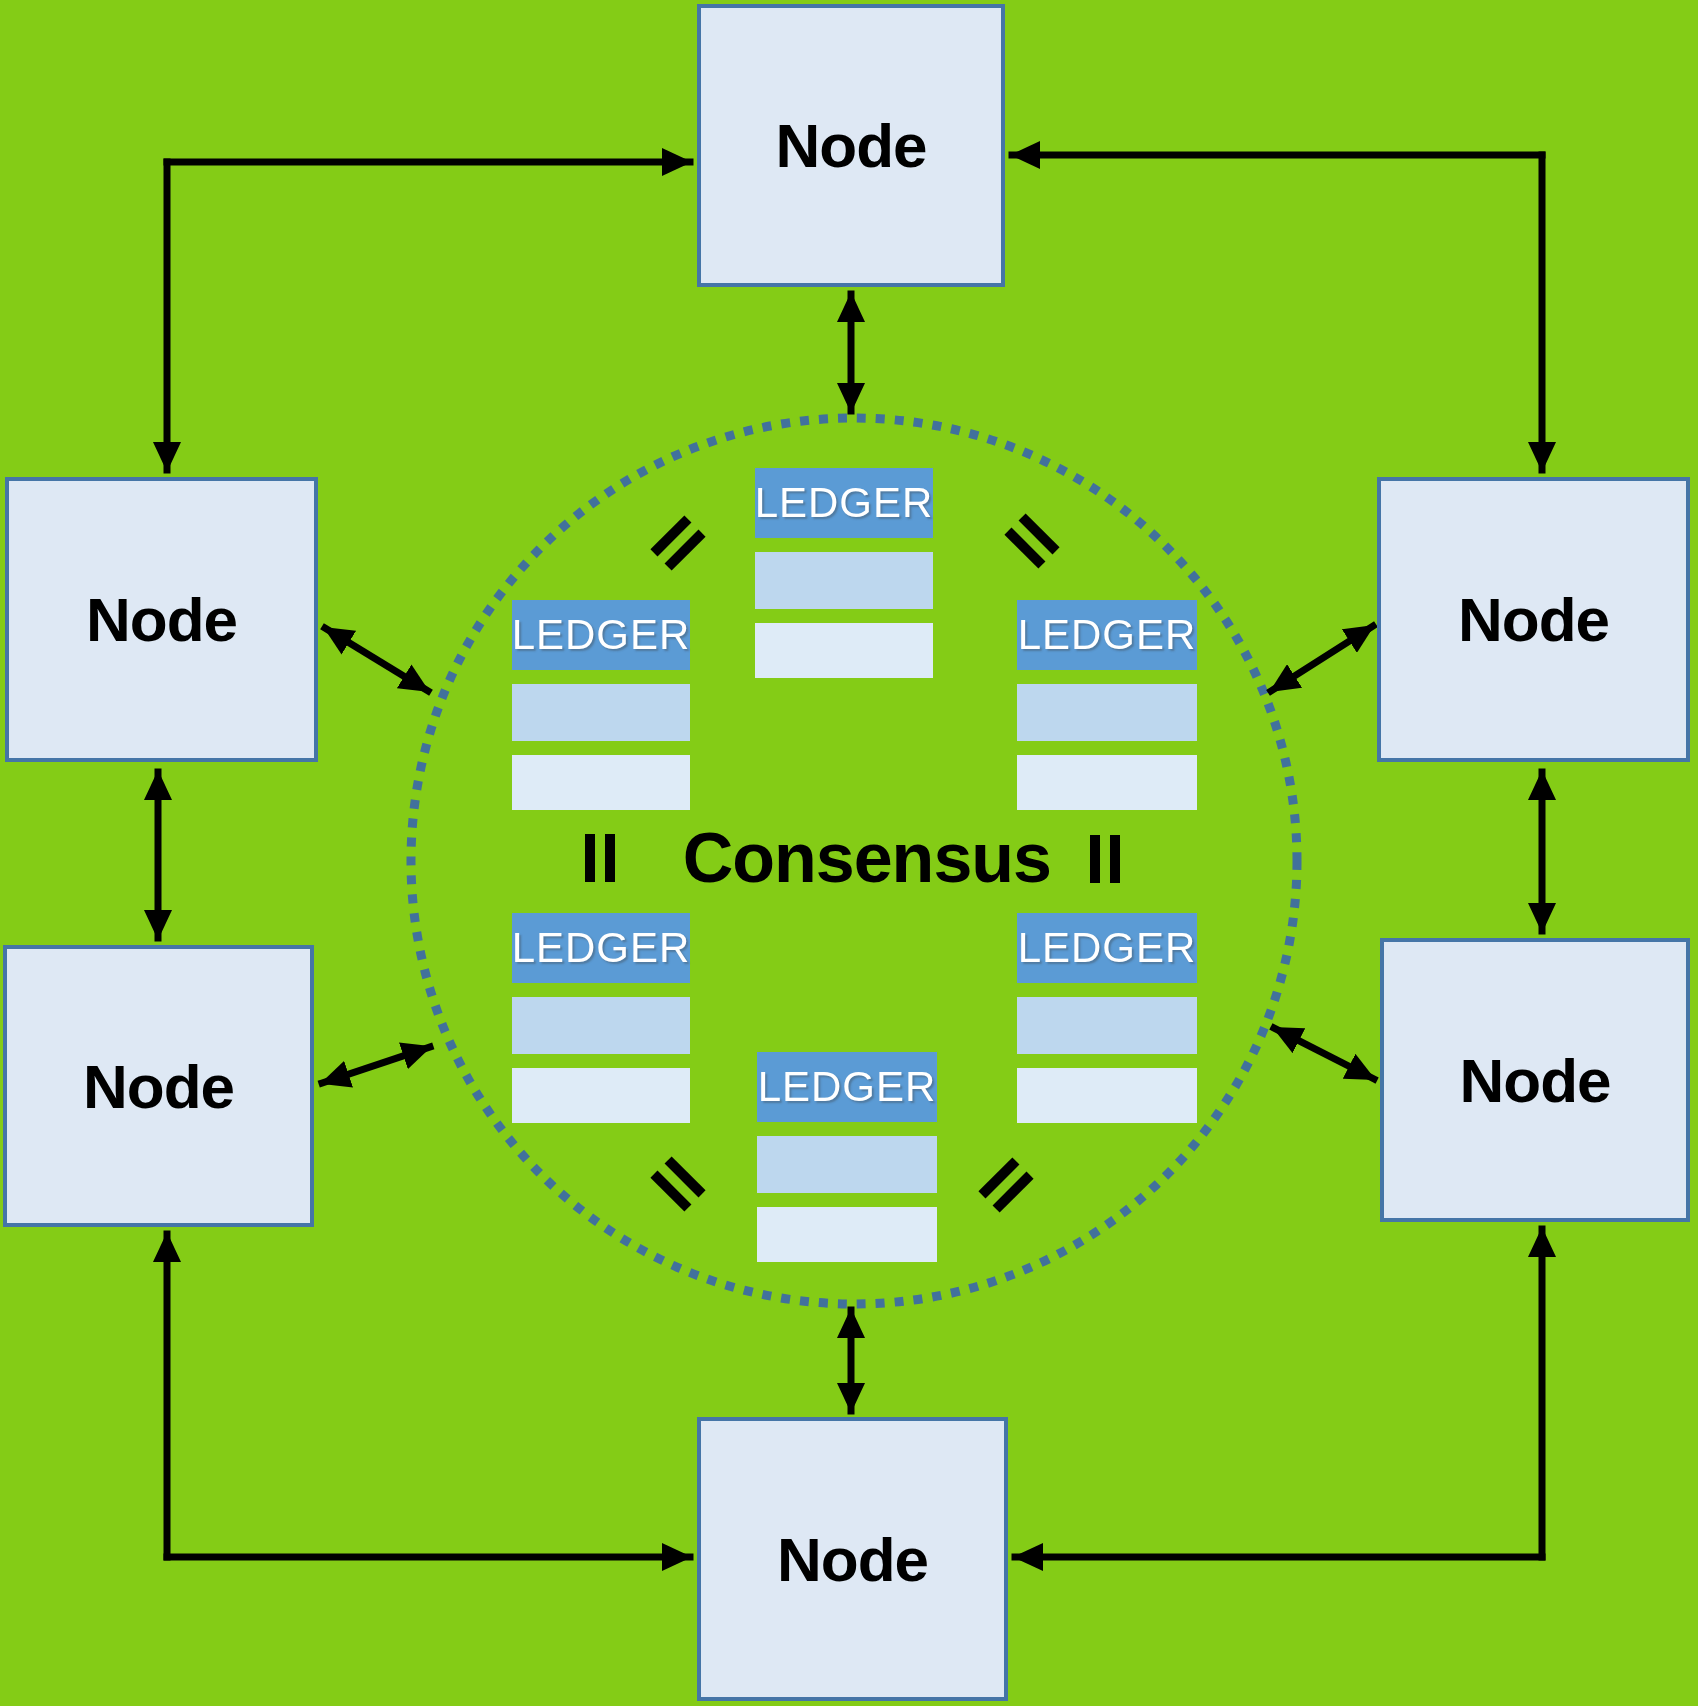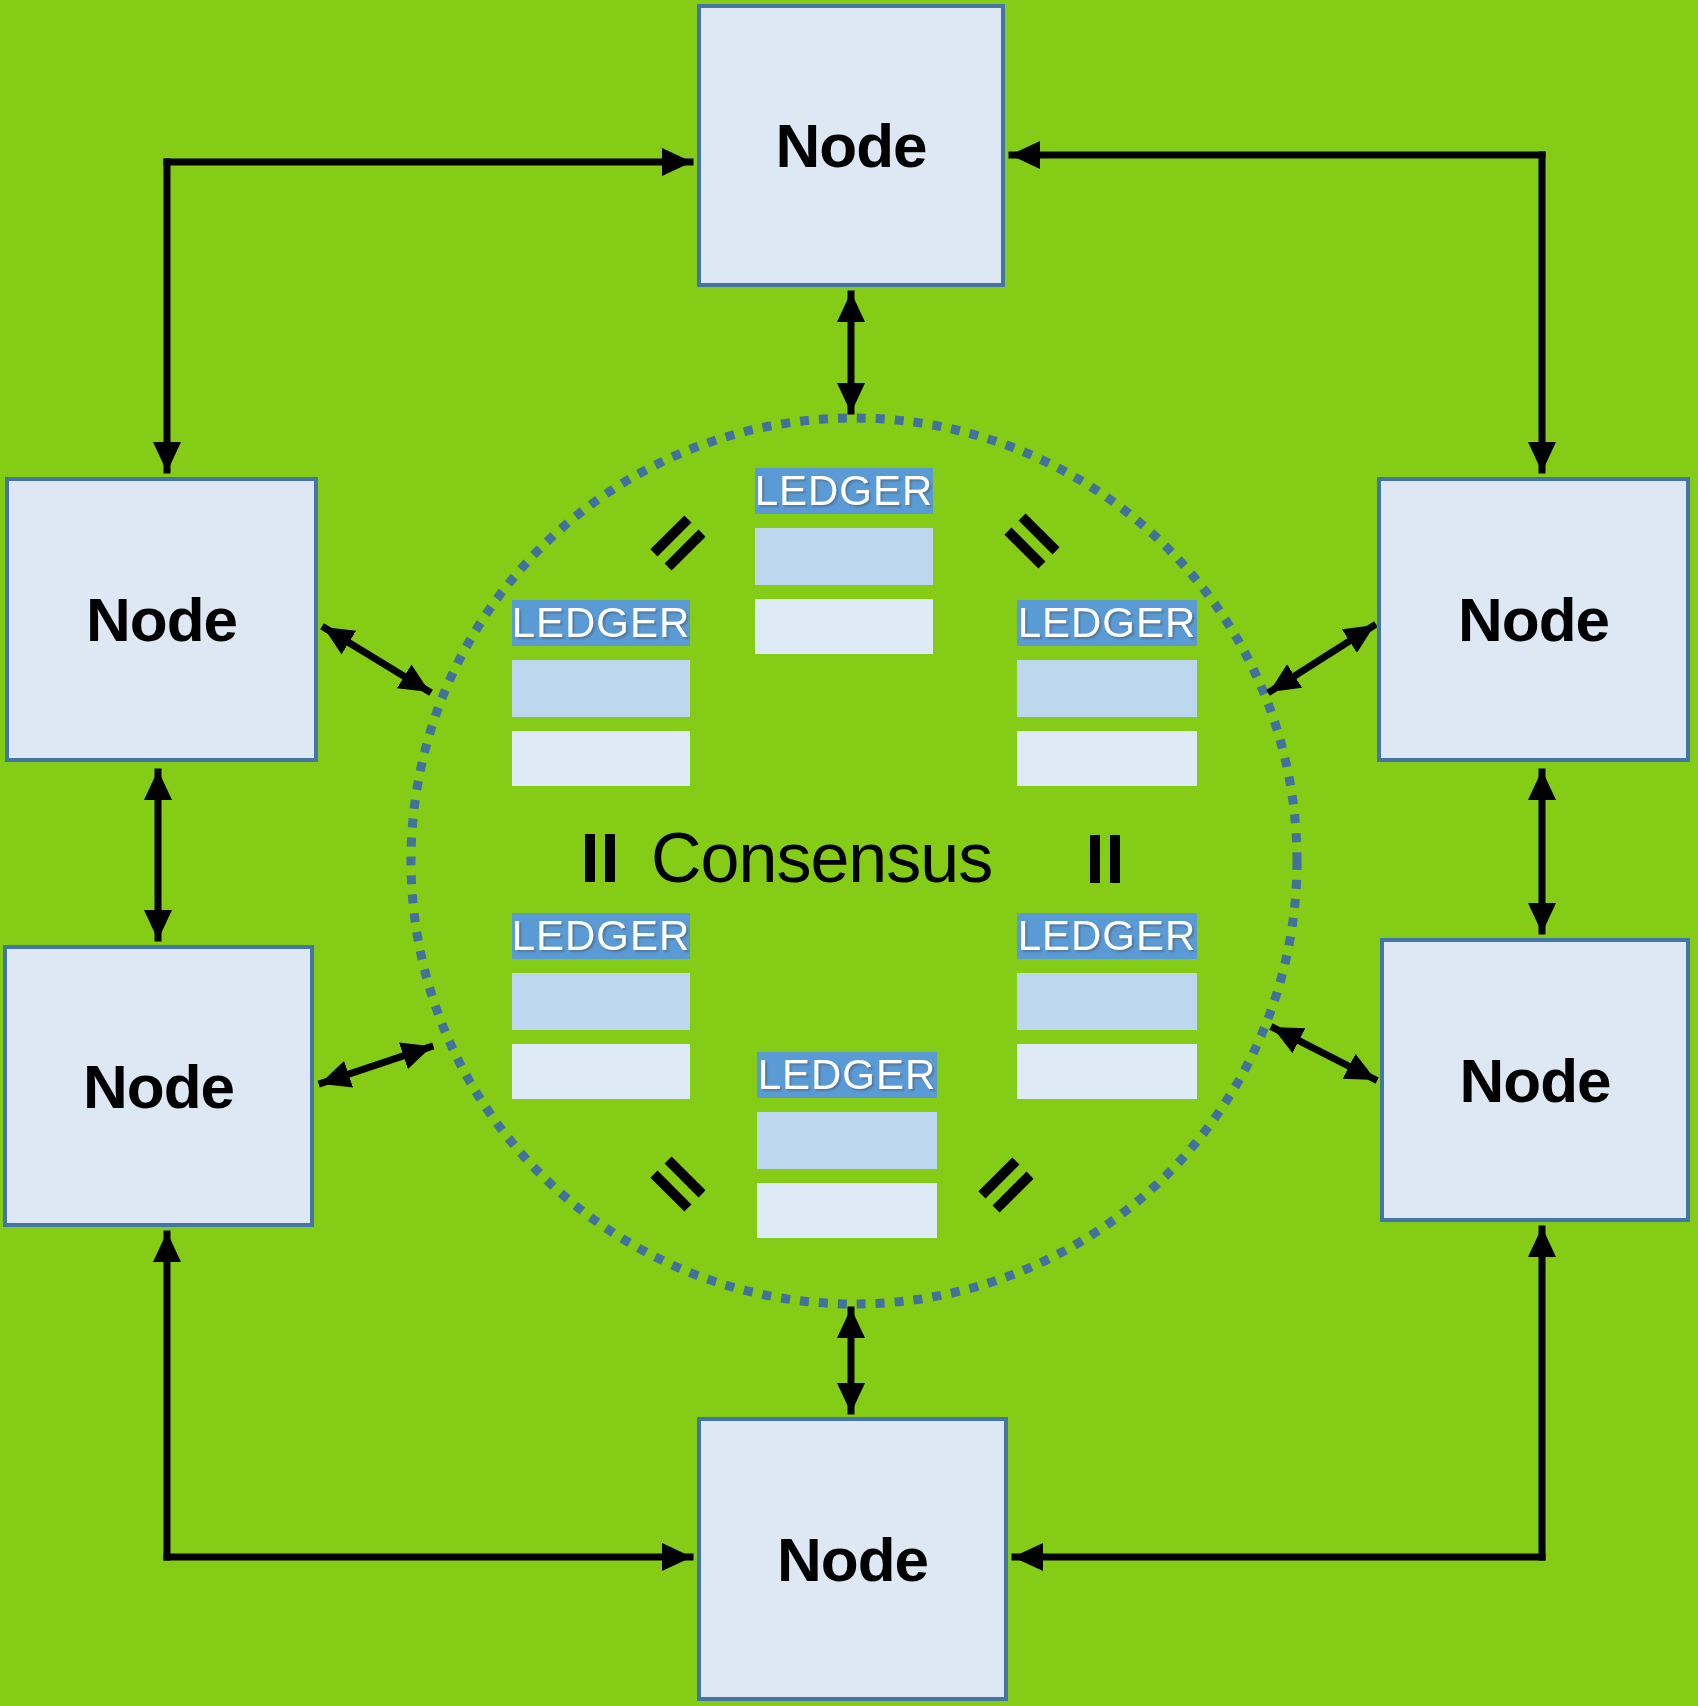--- a/index.html
+++ b/index.html
@@ -29,36 +29,36 @@
   }
   .n-top{left:697px;top:4px;width:308px;height:283px;}
   .n-upper-left{left:5px;top:477px;width:313px;height:285px;}
   .n-lower-left{left:3px;top:945px;width:311px;height:282px;}
   .n-upper-right{left:1377px;top:477px;width:313px;height:285px;}
   .n-lower-right{left:1380px;top:938px;width:310px;height:284px;}
   .n-bottom{left:697px;top:1417px;width:311px;height:284px;}
 
   .ledger{position:absolute;}
   .ledger .ledger-header{
-    height:46px;background:var(--ledger-header);display:flex;align-items:center;justify-content:center;
+    height:70px;background:var(--ledger-header);display:flex;align-items:center;justify-content:center;
     color:var(--ledger-text);font-size:42px;letter-spacing:1px;
     text-shadow:2px 2px 2px rgba(60,60,60,0.35);
   }
   .ledger .ledger-row1{height:57px;margin-top:14px;background:var(--ledger-row1);}
   .ledger .ledger-row2{height:55px;margin-top:14px;background:var(--ledger-row2);}
   .lg-top-center{left:755px;top:468px;width:178px;}
   .lg-upper-left{left:512px;top:600px;width:178px;}
   .lg-upper-right{left:1017px;top:600px;width:180px;}
   .lg-lower-left{left:512px;top:913px;width:178px;}
   .lg-lower-right{left:1017px;top:913px;width:180px;}
   .lg-bottom-center{left:757px;top:1052px;width:180px;}
 
   .consensus{
-    position:absolute;left:651px;top:818px;width:400px;text-align:left;
-    font-size:70px;font-weight:400;color:var(--label-text);letter-spacing:-1px;
+    position:absolute;left:651px;top:818px;width:400px;text-align:right;
+    font-size:70px;font-weight:700;color:var(--label-text);letter-spacing:-1px;
   }
 
   .equals{
     position:absolute;width:48px;height:30px;
     display:flex;flex-direction:column;justify-content:space-between;
   }
   .equals .equals-bar{height:10px;width:48px;background:var(--arrow);}
   .eq-ul{left:678px;top:543px;transform:translate(-50%,-50%) rotate(-45deg);}
   .eq-ur{left:1032px;top:541px;transform:translate(-50%,-50%) rotate(45deg);}
   .eq-ml{left:600px;top:858px;transform:translate(-50%,-50%) rotate(90deg);}

